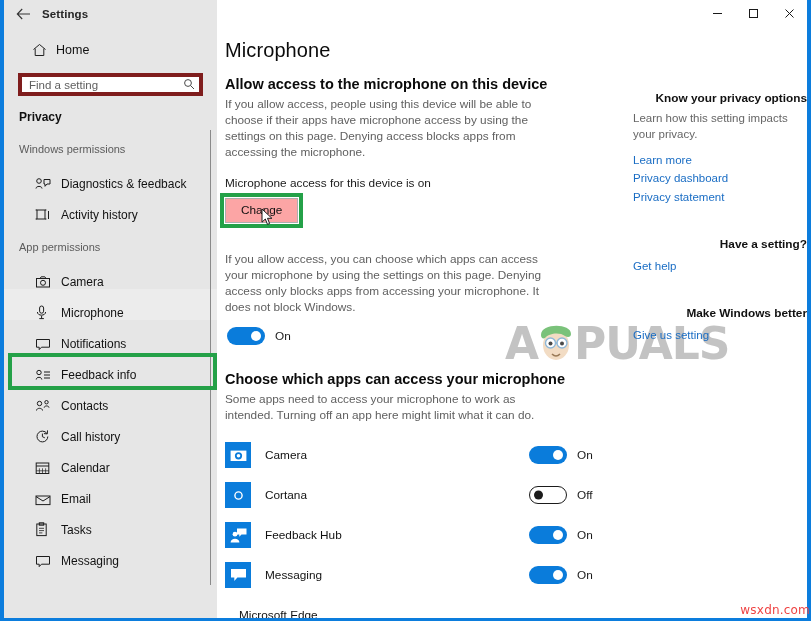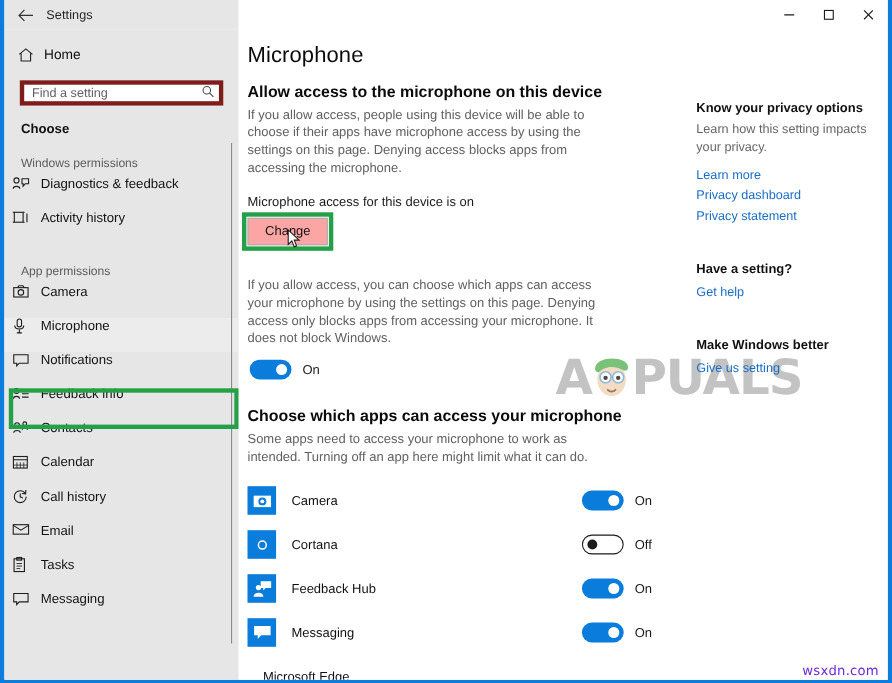--- a/index.html
+++ b/index.html
@@ -24,21 +24,21 @@
 
   
   .titlebar {
     height: 27px; flex: 0 0 27px;
     display:flex; align-items:stretch;
     background: transparent;
     position: relative; z-index: 5;
   }
   .tb-left {
     width: 213px; background:#e6e6e6;
-    display:flex; align-items:center;
+    display:flex; align-items:center;font-weight:bold;
   }
   .tb-back {
     width: 38px; height:27px;
     display:flex; align-items:center; justify-content:center;
     color:#333; font-size:13px;
   }
   .tb-title {
     font-size:11.5px; color:#262626; letter-spacing:.1px;
   }
   .tb-mid { flex:1; background:#ffffff; }
@@ -59,21 +59,21 @@
     background:#e6e6e6;
     position:relative;
     padding-top: 6px;
     overflow:hidden;
   }
   .sb-scroll {
     position:absolute; left:206px; top:103px; width:1px; height:455px;
     background:#8a8a8a;
   }
   .sb-home {
-    height:34px; display:flex; align-items:center; padding-left:12px;
+    height:34px; display:flex; align-items:center; padding-left:28px;
     font-size:12.5px; color:#111;
   }
   .sb-home .ico { width:24px; display:flex; align-items:center; color:#222; }
   .sb-search {
     margin: 6px 14px 0 14px;
     height: 23px;
     background:#ffffff;
     border:4px solid #7f1d1d;
     display:flex; align-items:center;
     padding: 0 5px 0 7px;
@@ -89,22 +89,22 @@
   .sb-privacy {
     font-size:12px; font-weight:bold; color:#111;
     padding: 14px 0 0 15px;
   }
   .sb-group {
     font-size:11px; color:#5b5b5b;
     padding: 19px 0 5px 15px;
   }
   .sb-item {
     height: 31px;
-    display:flex; align-items:flex-start;
-    padding-left: 7px;
+    display:flex; align-items:flex-end;
+    padding-left: 31px;
     font-size:12px; color:#121212;
     position:relative;
   }
   .sb-item .ico {
     width: 26px; flex:0 0 26px;
     display:flex; align-items:center;
     color:#1d1d1d;
   }
   .sb-item.selected {
     background:#ececec;
@@ -192,21 +192,21 @@
     background:#0a7cdb;
     display:flex; align-items:center; justify-content:center;
     color:#fff;
   }
   .app-name-wrap { flex:1; padding-left: 14px; }
   .app-name { font-size:11.8px; color:#111; line-height:1.25; }
   .app-toggle { display:flex; align-items:center; width: 86px; flex:0 0 86px; }
 
   
   .rp-head {
-    font-size:11.8px; font-weight:bold; color:#111; margin: 0 0 6px 0;
+    font-size:11.8px; font-weight:bold; color:#111; margin: 0 0 6px 0; text-align: right;
   }
   .rp-desc {
     font-size:11.5px; color:#666; line-height:1.38; margin:0 0 8px 0;
     max-width: 160px;
   }
   .rp-link {
     display:block; font-size:11.5px; color:#1a6dc4;
     text-decoration:none; line-height:1.63;
   }
   .rp-block { margin-bottom: 30px; }
@@ -216,22 +216,22 @@
     position:absolute; left: 288px; top: 288px;
     z-index: 1; pointer-events:none;
     display:flex; align-items:center;
   }
   .wm-appuals .wm-text {
     font-size: 44px; font-weight: bold; letter-spacing: -1px;
     color: #b9b9b9; opacity:.85;
     font-family:"DejaVu Sans", sans-serif;
   }
   .wm-wsxdn {
-    position:absolute; right: 12px; bottom: 4px;
-    font-size: 12px; color:#6d28d9; letter-spacing:.2px;
+    position:absolute; right: 1px; bottom: 4px;
+    font-size: 12px; color:#ef4444; letter-spacing:.2px;
     font-family:"DejaVu Sans", sans-serif;
     z-index: 20;
     margin-top: 16px;
   }
 </style>
 </head>
 <body>
 
 <div id="window">
 
@@ -280,21 +280,21 @@
       <div class="sb-search">
         <input type="text" placeholder="Find a setting" style="">
         <span class="mag">
           <svg width="12" height="12" viewBox="0 0 12 12">
             <circle cx="5" cy="5" r="3.4" stroke="#4a4a4a" stroke-width="1" fill="none"></circle>
             <path d="M7.6 7.6 L11 11" stroke="#4a4a4a" stroke-width="1"></path>
           </svg>
         </span>
       </div>
 
-      <div class="sb-privacy">Choose</div>
+      <div class="sb-privacy">Privacy</div>
 
       <div class="sb-group">Windows permissions</div>
       <div class="sb-item">
         <span class="ico">
           <svg width="16" height="14" viewBox="0 0 16 14">
             <circle cx="4" cy="4" r="2.3" stroke="#1d1d1d" stroke-width="1" fill="none"></circle>
             <path d="M1 11.5 C1 8.7 7 8.7 7 11.5" stroke="#1d1d1d" stroke-width="1" fill="none"></path>
             <path d="M9 2.5 H15 V7 H12 L10 9.3 V7 H9 Z" stroke="#1d1d1d" stroke-width="1" fill="none"></path>
           </svg>
         </span>
@@ -361,38 +361,38 @@
             <path d="M1.5 11.5 C1.5 8.6 7.5 8.6 7.5 11.5" stroke="#1d1d1d" stroke-width="1" fill="none"></path>
             <circle cx="11.5" cy="3.2" r="1.7" stroke="#1d1d1d" stroke-width="1" fill="none"></circle>
             <path d="M9.2 8.6 C9.2 6.4 14 6.4 14 8.6" stroke="#1d1d1d" stroke-width="1" fill="none"></path>
           </svg>
         </span>
         <span>Contacts</span>
       </div>
 
       <div class="sb-item">
         <span class="ico">
+          <svg width="15" height="15" viewBox="0 0 15 15">
+            <path d="M12.8 7.5 A5.4 5.4 0 1 1 7.4 2.1 A5.4 5.4 0 0 1 12 4.6" stroke="#1d1d1d" stroke-width="1" fill="none"></path>
+            <path d="M12.5 1.4 L12.3 4.9 L8.9 4.6" stroke="#1d1d1d" stroke-width="1" fill="none"></path>
+            <path d="M7.4 4.6 V7.7 L9.8 8.8" stroke="#1d1d1d" stroke-width="1" fill="none"></path>
+          </svg>
+        </span>
+        <span>Call history</span>
+      </div>
+
+      <div class="sb-item">
+        <span class="ico">
           <svg width="15" height="14" viewBox="0 0 15 14">
             <rect x="1.2" y="2" width="12.6" height="10.5" stroke="#1d1d1d" stroke-width="1" fill="none"></rect>
             <path d="M1.2 5 H13.8" stroke="#1d1d1d" stroke-width="1"></path>
             <path d="M4.4 7.3 V12.5 M7.5 7.3 V12.5 M10.6 7.3 V12.5 M1.2 9.8 H13.8" stroke="#1d1d1d" stroke-width=".7"></path>
           </svg>
         </span>
         <span>Calendar</span>
-      </div>
-
-      <div class="sb-item">
-        <span class="ico">
-          <svg width="15" height="15" viewBox="0 0 15 15">
-            <path d="M12.8 7.5 A5.4 5.4 0 1 1 7.4 2.1 A5.4 5.4 0 0 1 12 4.6" stroke="#1d1d1d" stroke-width="1" fill="none"></path>
-            <path d="M12.5 1.4 L12.3 4.9 L8.9 4.6" stroke="#1d1d1d" stroke-width="1" fill="none"></path>
-            <path d="M7.4 4.6 V7.7 L9.8 8.8" stroke="#1d1d1d" stroke-width="1" fill="none"></path>
-          </svg>
-        </span>
-        <span>Call history</span>
       </div>
 
       <div class="sb-item">
         <span class="ico">
           <svg width="16" height="12" viewBox="0 0 16 12">
             <rect x="1" y="2" width="14" height="8.6" stroke="#1d1d1d" stroke-width="1" fill="none"></rect>
             <path d="M1 2.6 L8 7 L15 2.6" stroke="#1d1d1d" stroke-width="1" fill="none"></path>
           </svg>
         </span>
         <span>Email</span>

